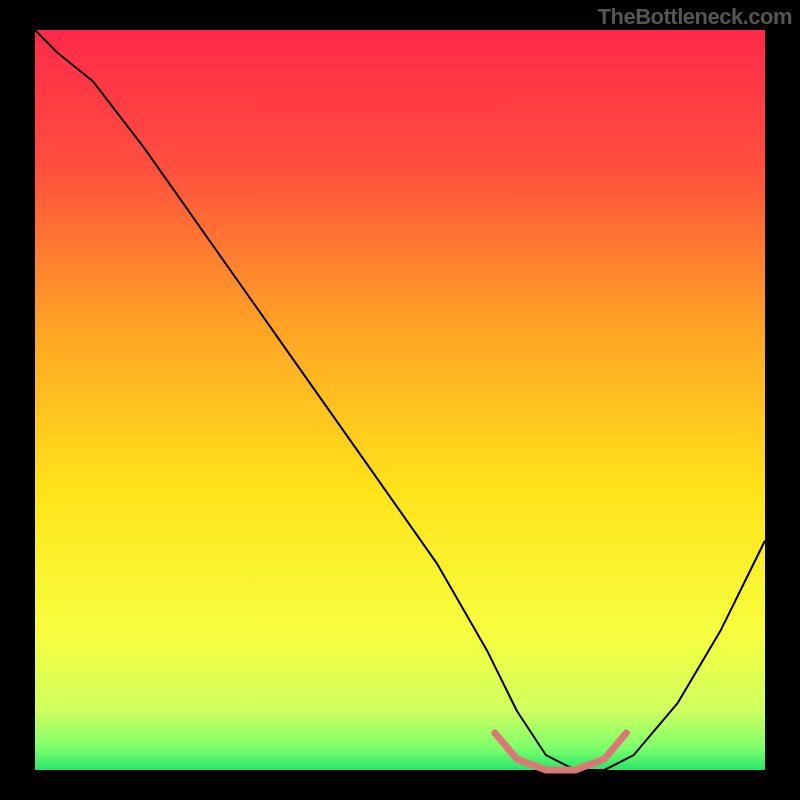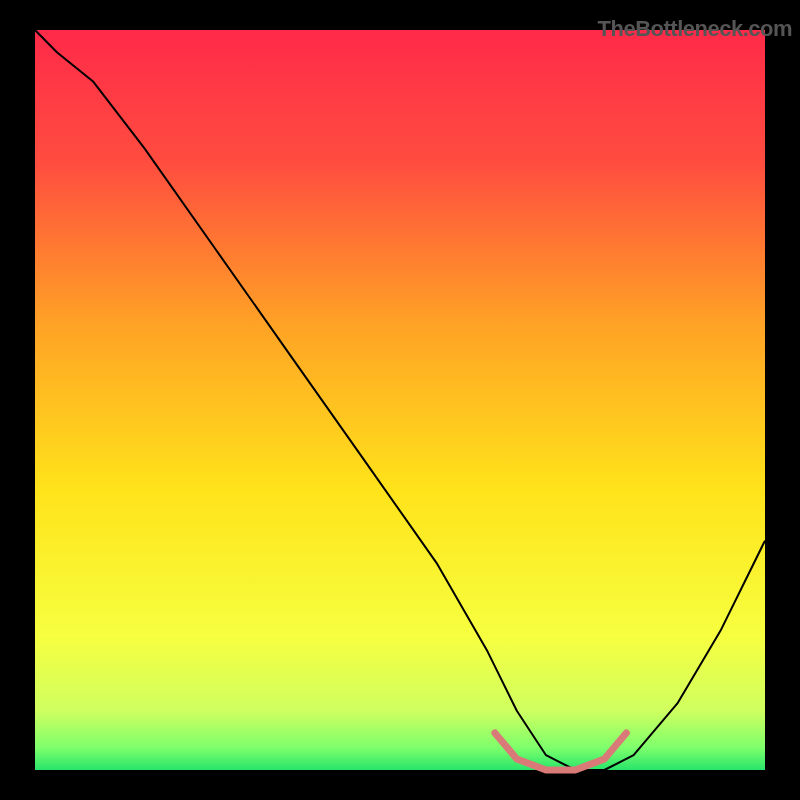--- a/index.html
+++ b/index.html
@@ -12,21 +12,21 @@
     font-family: Arial, Helvetica, sans-serif;
   }
   .frame {
     position: relative;
     width: 800px;
     height: 800px;
     background: #000;
   }
   .watermark {
     position: absolute;
-    top: 16px;
+    top: 4px;
     right: 8px;
     color: #555;
     font-size: 22px;
     font-weight: 600;
     letter-spacing: -0.5px;
     z-index: 10;
   }
   svg {
     position: absolute;
     top: 0;

